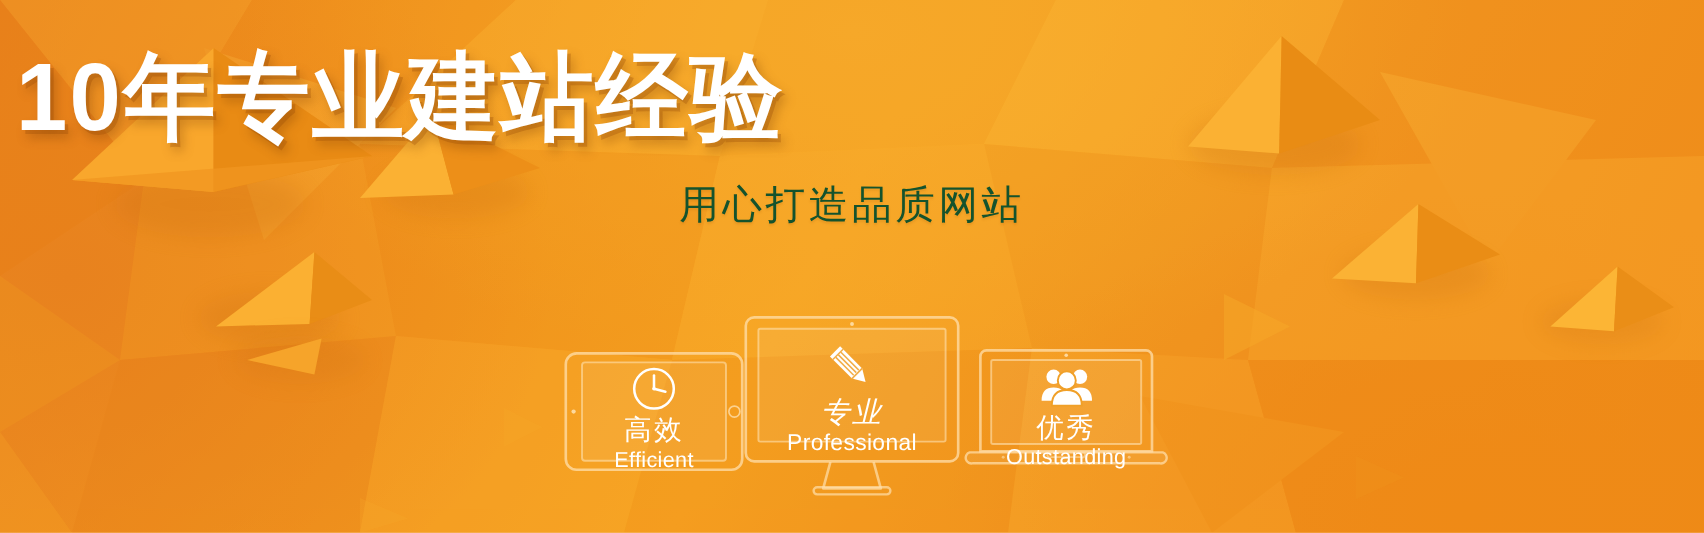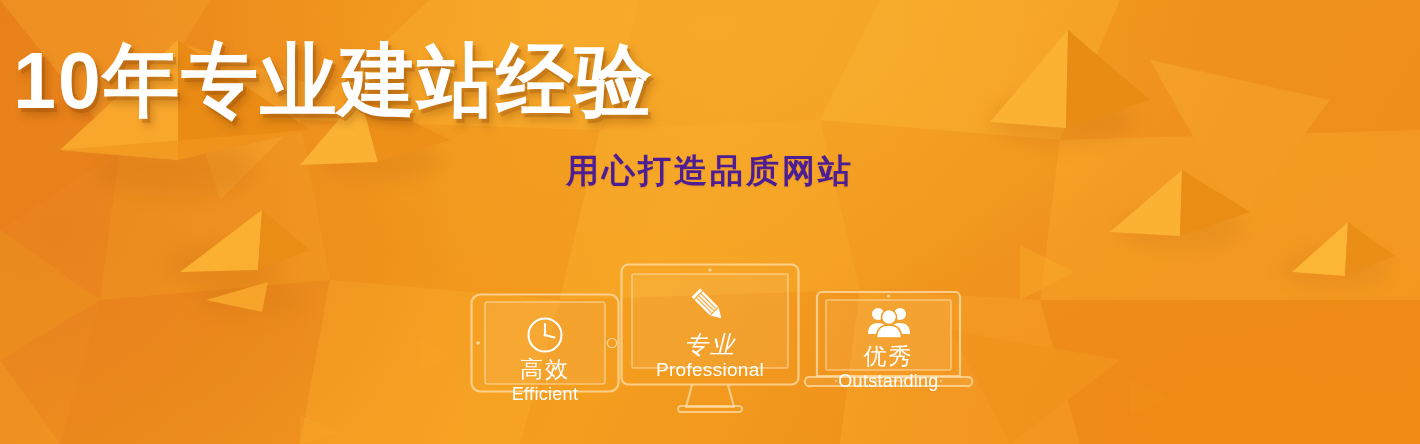--- a/index.html
+++ b/index.html
@@ -51,25 +51,25 @@
   }
 
   .sub-wrap {
     position: absolute;
     left: 0; right: 0;
     top: 150px;
     text-align: center;
     z-index: 6;
   }
   .sub-cn {
-    color: #4c1d95;
+    color: #14532d;
     font-size: 33px;
     line-height: 42px;
     letter-spacing: 3px;
-    font-weight: bold;
+    font-weight: normal;
     text-shadow: 0 1px 2px rgba(150,80,10,0.18);
   }
   .sub-en {
     margin-top: 7px;
     color: #8a580f;
     font-size: 27px;
     line-height: 32px;
     letter-spacing: 1.2px;
     font-weight: normal;
   }
@@ -105,21 +105,21 @@
     line-height: 28px;
     letter-spacing: 2px;
     font-weight: normal;
   }
   .lbl-en {
     font-size: 18px;
     line-height: 22px;
     letter-spacing: 0.3px;
     font-weight: normal;
   }
-  .tablet-content  { top: 22px; }
+  .tablet-content  { top: 11px; }
   .monitor-content { top: 20px; }
   .laptop-content  { top: 14px; }
   .monitor-content .lbl-cn { font-size: 24px; font-style: italic; }
   .monitor-content .lbl-en { font-size: 19px; text-align: center; }
 </style>
 </head>
 <body>
 
 <div class="banner">
 

